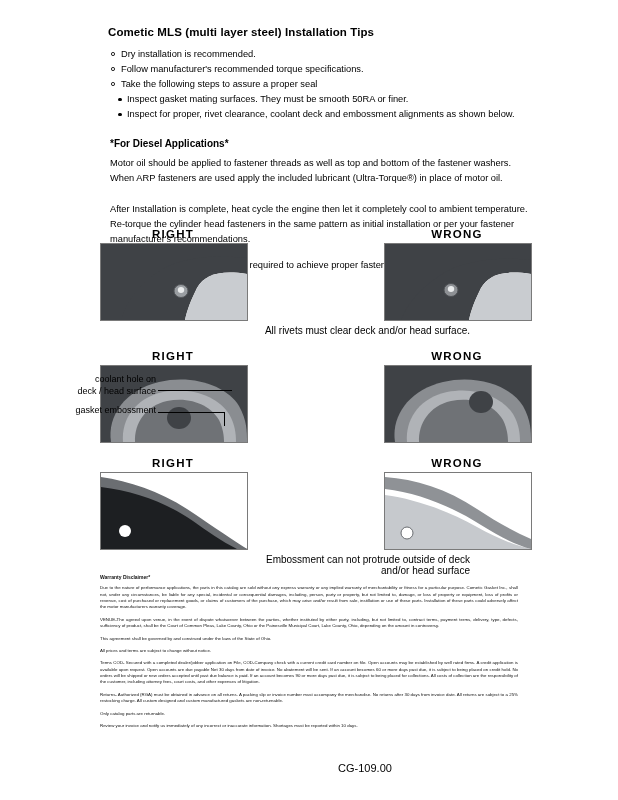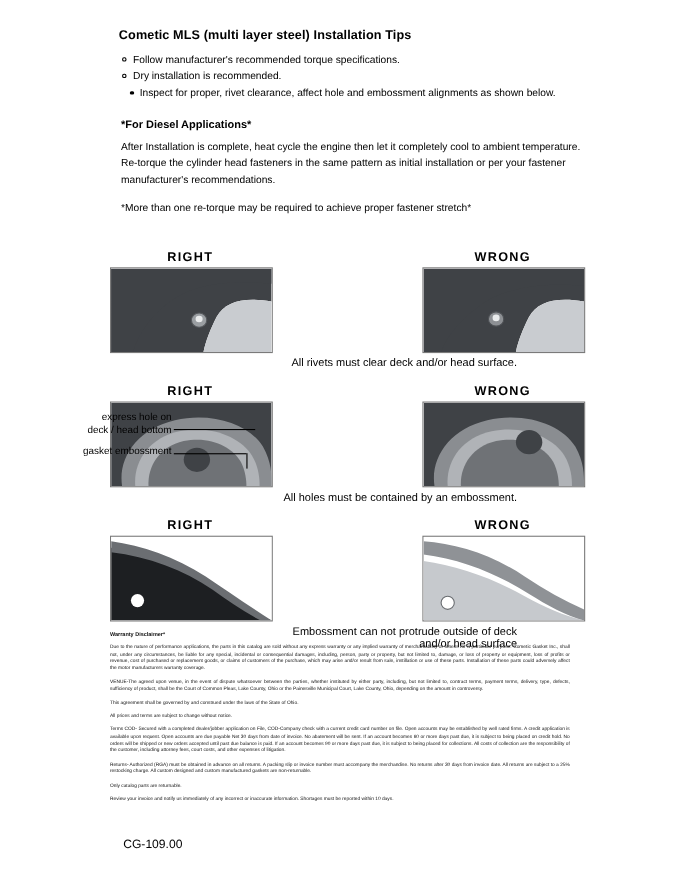--- a/index.html
+++ b/index.html
@@ -169,41 +169,45 @@
     font-weight: bold;
     font-size: 5px;
     margin-bottom: 4px;
   }
   .legal p { margin: 0 0 6px 0; }
   .docnum {
     position: absolute;
     left: 0;
     top: 762px;
     width: 618px;
+    text-align: center;
     font-size: 11px;
   }
   .docnum span { margin-left: 112px; }
 </style>
 </head>
 <body>
 
 <div class="page">
 
   <div class="content">
     <h1 class="title">Cometic MLS (multi layer steel) Installation Tips</h1>
 
     <ul class="bullets">
+      <li>Dry installation is recommended.</li>
       <li>Follow manufacturer's recommended torque specifications.</li>
-      <li>Dry installation is recommended.</li>
+      <li>Take the following steps to assure a proper seal</li>
     </ul>
     <ul class="sub">
-      <li>Inspect for proper, rivet clearance, affect hole and embossment alignments as shown below.</li>
+      <li>Inspect gasket mating surfaces.  They must be smooth 50RA or finer.</li>
+      <li>Inspect for proper, rivet clearance, coolant deck and embossment alignments as shown below.</li>
     </ul>
 
     <h2 class="subtitle">*For Diesel Applications*</h2>
+    <p class="para">Motor oil should be applied to fastener threads as well as top and bottom of the fastener washers. When ARP fasteners are used apply the included lubricant (Ultra-Torque®) in place of motor oil.</p>
     <p class="para">After Installation is complete, heat cycle the engine then let it completely cool to ambient temperature. Re-torque the cylinder head fasteners in the same pattern as initial installation or per your fastener manufacturer's recommendations.</p>
     <p class="note">*More than one re-torque may be required to achieve proper fastener stretch*</p>
   </div>
 
   <div class="figures">
 
     <div class="fig-row" style="margin-bottom:10px;">
       <div class="pair">
         <div class="cell">
           <div class="fig-head">RIGHT</div>
@@ -261,29 +265,24 @@
               <rect x="0" y="0" width="146" height="76" fill="#ffffff"></rect>
               <path d="M0,0 H146 V76 H0 Z" fill="#3f4246"></path>
               <path d="M10,76 C6,50 24,24 58,16 C92,8 126,20 138,40 C146,54 146,66 146,76 Z" fill="#8a8d91"></path>
               <path d="M22,76 C20,54 34,32 62,26 C92,20 118,32 128,48 C134,58 135,68 135,76 Z" fill="#b0b3b7"></path>
               <path d="M34,76 C33,58 44,40 66,35 C90,30 110,40 118,54 C122,62 123,70 123,76 Z" fill="#6f7276"></path>
               <ellipse cx="96" cy="36" rx="12" ry="11" fill="#3f4246"></ellipse>
             </svg>
           </div>
         </div>
       </div>
-      <div class="cap-wrap">
-          <div class="cap-inner">
-        <div class="caption">All holes must be contained by an embossment.</div>
-      </div>
-        </div>
 
       <div class="annot" style="left:-74px; top:24px; width:130px;">
-        <span>express hole on</span><br>
-        <span>deck / head bottom</span>
+        <span>coolant hole on</span><br>
+        <span>deck / head surface</span>
       </div>
       <div class="leader" style="left:58px; top:40px; width:74px;"></div>
 
       <div class="annot" style="left:-74px; top:55px; width:130px;">
         <span>gasket embossment</span>
       </div>
       <div class="leader" style="left:58px; top:62px; width:66px;"></div>
       <div class="leader" style="left:124px; top:62px; width:1px; height:14px; background:#000;"></div>
     </div>
 

